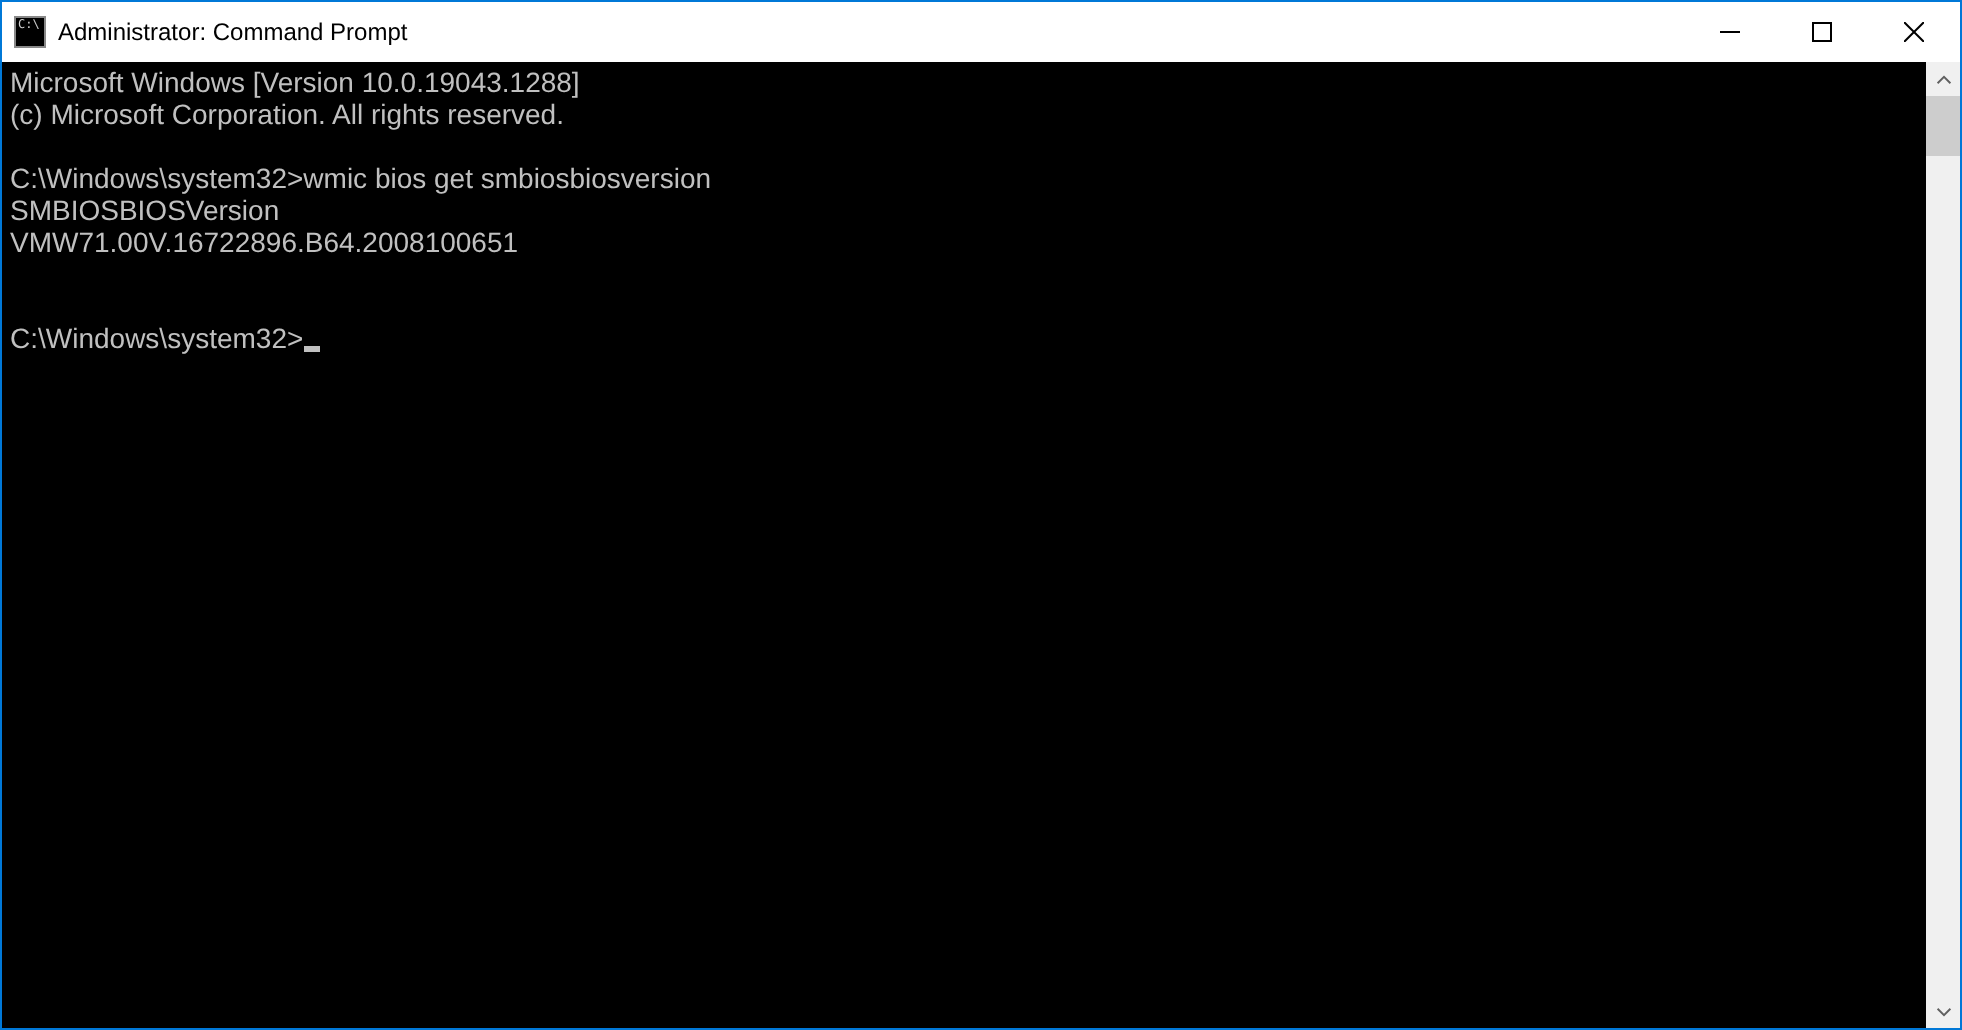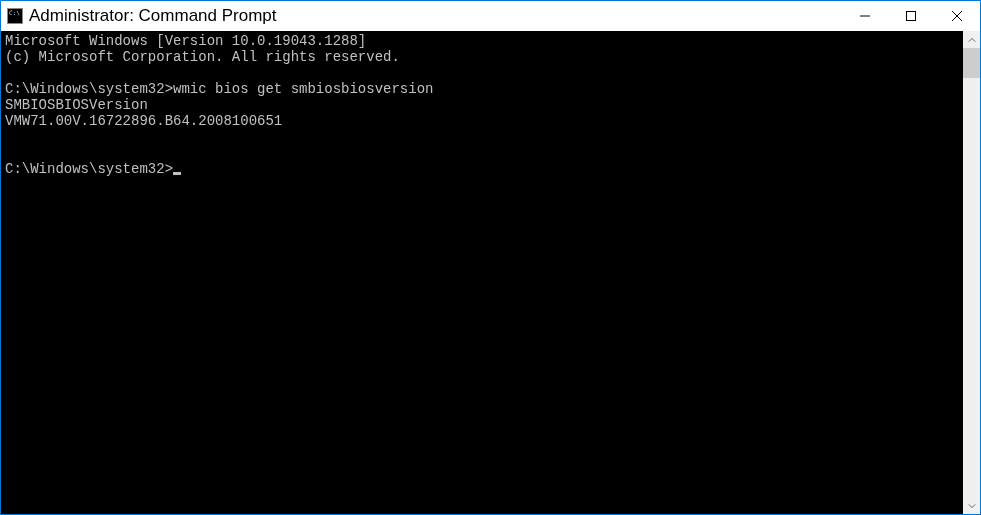--- a/index.html
+++ b/index.html
@@ -18,21 +18,21 @@
       flex-direction: column;
       background: #fff;
     }
     .titlebar {
       height: 30px;
       background: #fff;
       display: flex;
       align-items: center;
       padding-left: 6px;
       color: #000;
-      font-size: 17px;
+      font-size: 12px;
       user-select: none;
     }
     .titlebar-icon {
       width: 16px;
       height: 16px;
       margin-right: 6px;
       display: flex;
       align-items: center;
       justify-content: center;
       background: #000;
@@ -69,21 +69,21 @@
     .client-area {
       flex: 1;
       display: flex;
       background: #000;
       position: relative;
     }
     .terminal {
       flex: 1;
       background: #000;
       color: #c0c0c0;
-      font-family: Liberation Mono, monospace;
+      font-family: Liberation Sans, sans-serif;
       font-size: 14px;
       line-height: 16px;
       padding: 2px 0 7px 4px;
       white-space: pre;
       overflow: hidden;
     }
     .terminal .line { min-height: 16px; }
     .cursor {
       display: inline-block;
       width: 8px;

